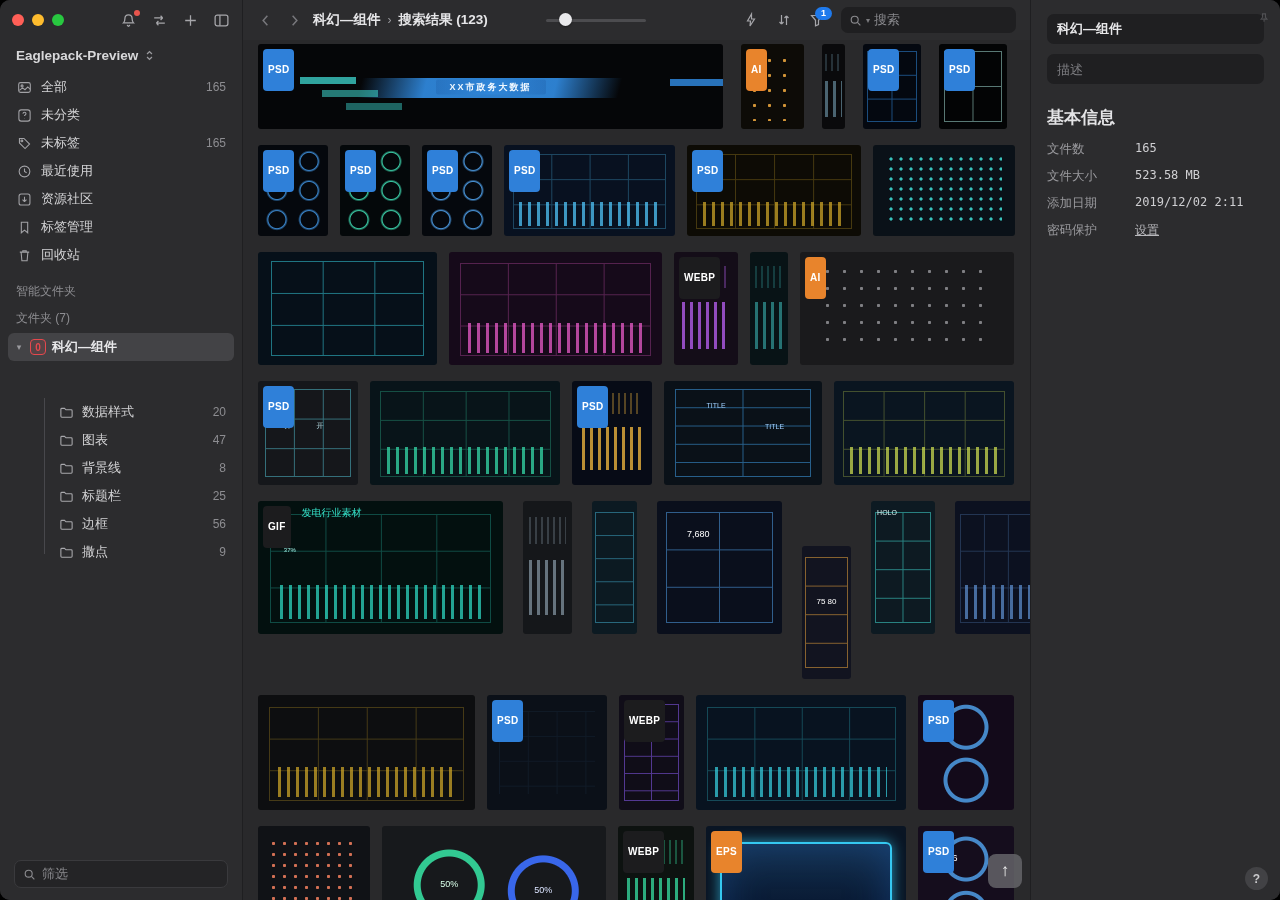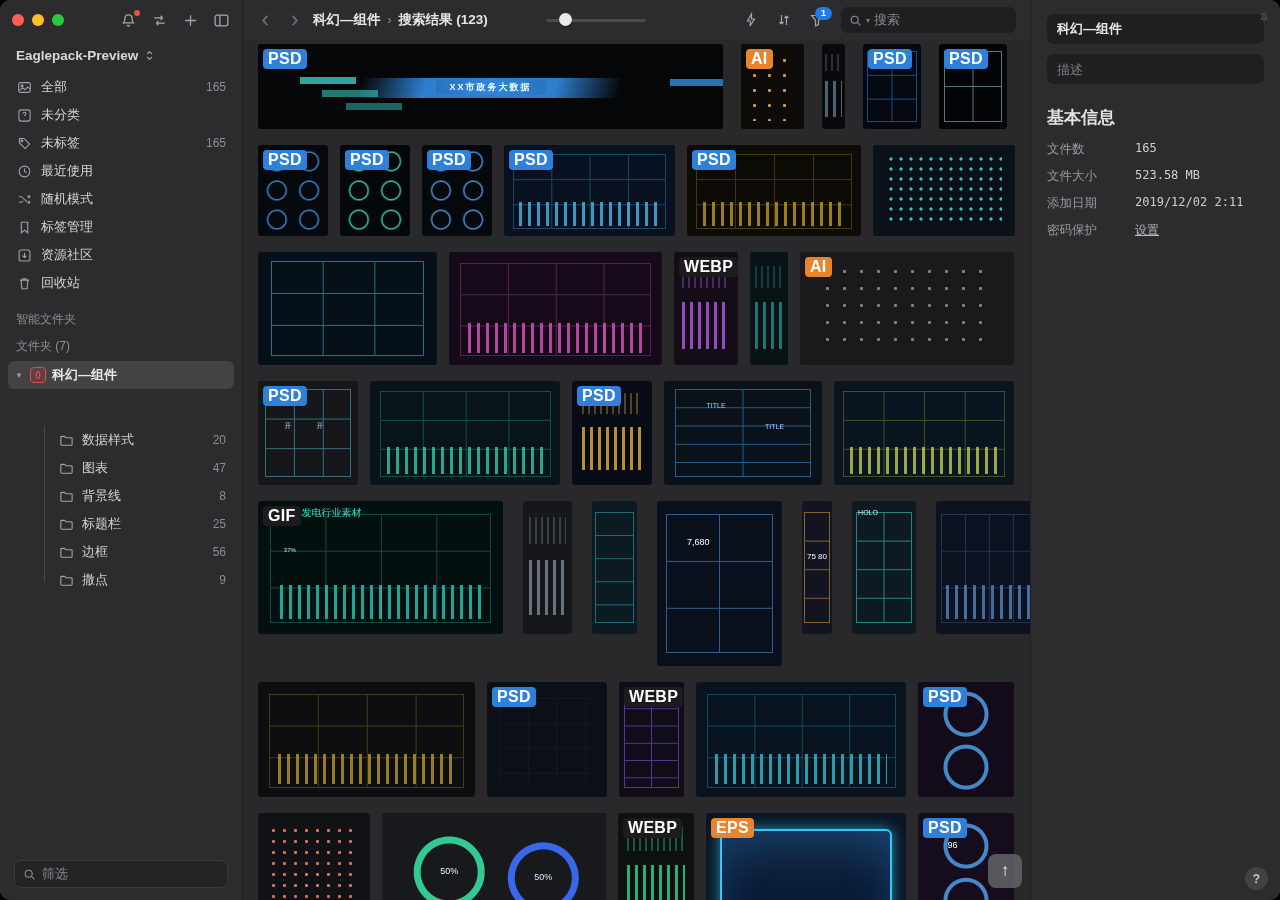--- a/index.html
+++ b/index.html
@@ -49,21 +49,21 @@
   .zoom-thumb{position:absolute;top:0;width:13px;height:13px;border-radius:50%;background:#e9e9eb;box-shadow:0 1px 2px rgba(0,0,0,.4);}
   .tool-actions{margin-left:auto;display:flex;align-items:center;gap:16px;color:#a6a6aa;}
   .tool-actions .tb-icon svg{width:16px;height:16px;}
   .filter-badge{position:absolute;top:-5px;right:-7px;min-width:13px;height:13px;border-radius:7px;background:#1f7aec;color:#fff;font-size:9px;font-weight:700;display:flex;align-items:center;justify-content:center;padding:0 2px;}
   .search-box{width:175px;height:26px;background:#1f1f21;border-radius:7px;display:flex;align-items:center;gap:4px;padding:0 8px;color:#8a8a8e;font-size:13px;box-sizing:border-box;}
   .search-box svg{width:13px;height:13px;}
   .search-box .chev{font-size:8px;color:#7a7a7e;}
   .grid-wrap{flex:1;overflow:hidden;padding:4px 15px 0;position:relative;}
   .grid-row{display:flex;margin-bottom:16px;}
   .thumb{position:relative;border-radius:3px;overflow:hidden;flex:0 0 auto;}
-  .badge{position:absolute;top:5px;left:5px;z-index:3;font-size:16px;font-weight:700;color:#fff;padding:2px 5px;border-radius:4px;line-height:1;letter-spacing:.3px;}
+  .badge{position:absolute;top:5px;left:5px;z-index:3;font-size:10px;font-weight:700;color:#fff;padding:16px 5px;border-radius:4px;line-height:1;letter-spacing:.3px;}
   .tlabel{position:absolute;z-index:2;transform:translate(-50%,-50%);white-space:nowrap;line-height:1;}
   .tlabel.chip{background:linear-gradient(90deg,rgba(20,70,140,.2),#2f86d9,rgba(20,70,140,.2));padding:3px 14px;border-radius:2px;letter-spacing:2px;font-weight:700;}
   
   .thumb::before,.thumb::after{content:"";position:absolute;pointer-events:none;}
   .p-cells::before{inset:8% 7%;background-image:linear-gradient(currentColor 1px,transparent 1px),linear-gradient(90deg,currentColor 1px,transparent 1px);background-size:var(--csw,34%) var(--csh,50%);border-right:1px solid;border-bottom:1px solid;opacity:.55;}
   .p-dash::before{inset:10% 5% 8%;background-image:linear-gradient(currentColor 1px,transparent 1px),linear-gradient(90deg,currentColor 1px,transparent 1px);background-size:var(--csw,25.2%) var(--csh,34%);border-right:1px solid;border-bottom:1px solid;opacity:.3;}
   .p-dash::after{left:9%;right:9%;bottom:11%;height:26%;background-image:repeating-linear-gradient(90deg,currentColor 0 3px,transparent 3px 9px);opacity:.75;}
   .p-bars::after{left:12%;right:12%;bottom:14%;height:42%;background-image:repeating-linear-gradient(90deg,currentColor 0 3px,transparent 3px 8px);opacity:.8;}
   .p-bars::before{left:12%;right:12%;top:12%;height:20%;background-image:repeating-linear-gradient(90deg,currentColor 0 2px,transparent 2px 6px);opacity:.35;}
   .p-dots::before{inset:10% 9%;background-image:radial-gradient(circle,currentColor 1.3px,transparent 1.9px);background-size:var(--ds,12px) var(--ds,12px);opacity:.9;}
@@ -186,43 +186,34 @@
               <circle cx="8" cy="8" r="5.7"></circle>
               <path d="M8 4.8V8l2.3 1.4"></path>
             </svg>
           </span>
     <span>最近使用</span>
     <span class="count"></span>
         </div>
         <div class="side-item">
           <span class="icon">
             <svg viewBox="0 0 16 16" fill="none" stroke="currentColor" stroke-width="1.15" style="width:15px;height:15px">
-              <path d="M2 5h2.8l6.4 6H14M14 11l-1.6-1.6M14 11l-1.6 1.6M2 11h2.8l1.6-1.5M10.8 5H14M14 5l-1.6-1.6M14 5l-1.6 1.6"></path>
-            </svg>
-          </span>
-    <span>随机模式</span>
-    <span class="count"></span>
-        </div>
-        <div class="side-item">
-          <span class="icon">
-            <svg viewBox="0 0 16 16" fill="none" stroke="currentColor" stroke-width="1.15" style="width:15px;height:15px">
-              <path d="M4.6 2.4h6.8V13.6L8 10.8l-3.4 2.8z"></path>
-            </svg>
-          </span>
-    <span>标签管理</span>
-    <span class="count"></span>
-        </div>
-        <div class="side-item">
-          <span class="icon">
-            <svg viewBox="0 0 16 16" fill="none" stroke="currentColor" stroke-width="1.15" style="width:15px;height:15px">
               <rect x="2.2" y="2.2" width="11.6" height="11.6" rx="2.2"></rect>
               <path d="M8 5v5.2M8 10.2 5.9 8.1M8 10.2l2.1-2.1"></path>
             </svg>
           </span>
     <span>资源社区</span>
+    <span class="count"></span>
+        </div>
+        <div class="side-item">
+          <span class="icon">
+            <svg viewBox="0 0 16 16" fill="none" stroke="currentColor" stroke-width="1.15" style="width:15px;height:15px">
+              <path d="M4.6 2.4h6.8V13.6L8 10.8l-3.4 2.8z"></path>
+            </svg>
+          </span>
+    <span>标签管理</span>
     <span class="count"></span>
         </div>
         <div class="side-item">
           <span class="icon">
             <svg viewBox="0 0 16 16" fill="none" stroke="currentColor" stroke-width="1.15" style="width:15px;height:15px">
               <path d="M3 4.4h10M6.2 4.4V3h3.6v1.4M4.4 4.4l.8 9.2h5.6l.8-9.2"></path>
             </svg>
           </span>
     <span>回收站</span>
     <span class="count"></span>
@@ -409,24 +400,24 @@
           <div class="thumb p-dash" style="width: 180px; height: 104px; background: rgb(10, 21, 32); color: rgb(200, 216, 79);"></div>
         </div>
         <div class="grid-row" style="gap: 20px;">
           <div class="thumb p-dash" style="width: 245px; height: 133px; background: rgb(3, 16, 15); color: rgb(45, 212, 191); --csw: 25.2%; --csh: 34%;">
             <span class="badge" style="background: rgb(28, 28, 30);">GIF</span>
             <span class="tlabel" style="left: 30%; top: 9%; font-size: 10px; color: rgb(53, 224, 200);">发电行业素材</span>
             <span class="tlabel" style="left: 13%; top: 37%; font-size: 6px; color: rgb(159, 238, 228);">37%</span>
           </div>
           <div class="thumb p-bars" style="width: 49px; height: 133px; background: rgb(21, 23, 26); color: rgb(122, 138, 150);"></div>
           <div class="thumb p-cells" style="width: 45px; height: 133px; background: rgb(12, 26, 34); color: rgb(63, 168, 200); --csw: 100%; --csh: 21%;"></div>
-          <div class="thumb p-cells" style="width: 125px; height: 165px; background: rgb(10, 15, 28); color: rgb(79, 159, 232); --csw: 50%; --csh: 34%;">
+          <div class="thumb p-cells" style="width: 125px; height: 133px; background: rgb(10, 15, 28); color: rgb(79, 159, 232); --csw: 50%; --csh: 34%;">
             <span class="tlabel" style="left: 33%; top: 25%; font-size: 9px; color: rgb(255, 255, 255);">7,680</span>
           </div>
-          <div class="thumb p-cells" style="width: 30px; height: 133px; background: rgb(18, 20, 32); color: rgb(232, 163, 60); --csw: 100%; --csh: 26%;">
+          <div class="thumb p-cells" style="width: 49px; height: 133px; background: rgb(18, 20, 32); color: rgb(232, 163, 60); margin-top: 45px; --csw: 100%; --csh: 26%;">
             <span class="tlabel" style="left: 50%; top: 42%; font-size: 8px; color: rgb(255, 255, 255);">75 80</span>
           </div>
           <div class="thumb p-cells" style="width: 64px; height: 133px; background: rgb(13, 26, 34); color: rgb(63, 216, 208); --csw: 50%; --csh: 26%;">
             <span class="tlabel" style="left: 25%; top: 8%; font-size: 7px; color: rgb(216, 244, 242);">HOLO</span>
           </div>
           <div class="thumb p-dash" style="width: 106px; height: 133px; background: rgb(12, 17, 32); color: rgb(90, 138, 200);"></div>
         </div>
         <div class="grid-row" style="gap: 12px;">
           <div class="thumb p-dash" style="width: 217px; height: 115px; background: rgb(13, 14, 16); color: rgb(201, 162, 39);"></div>
           <div class="thumb p-blank" style="width: 120px; height: 115px; background: rgb(11, 16, 24); color: rgb(42, 74, 106);">

